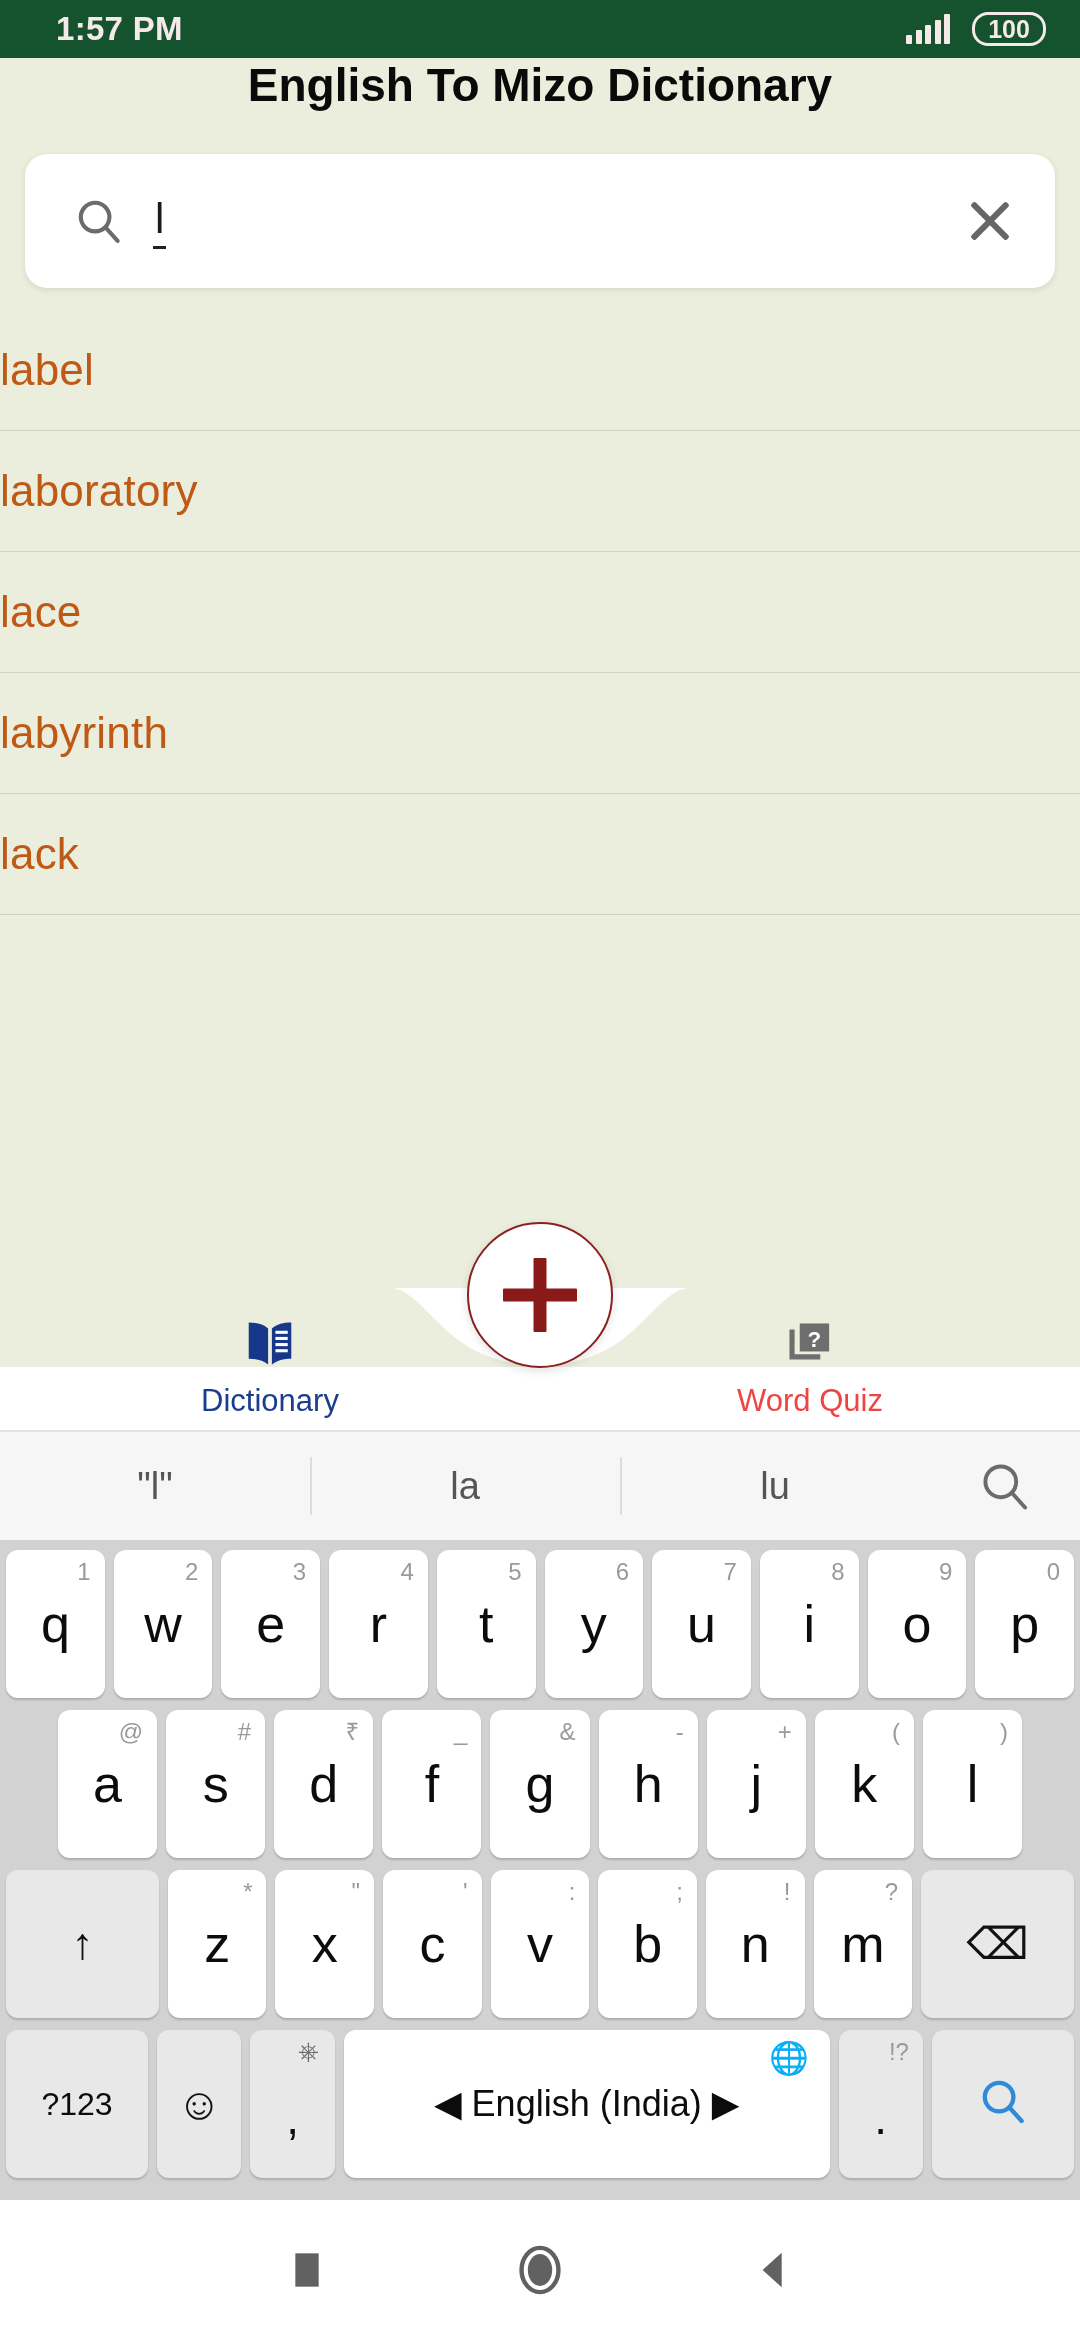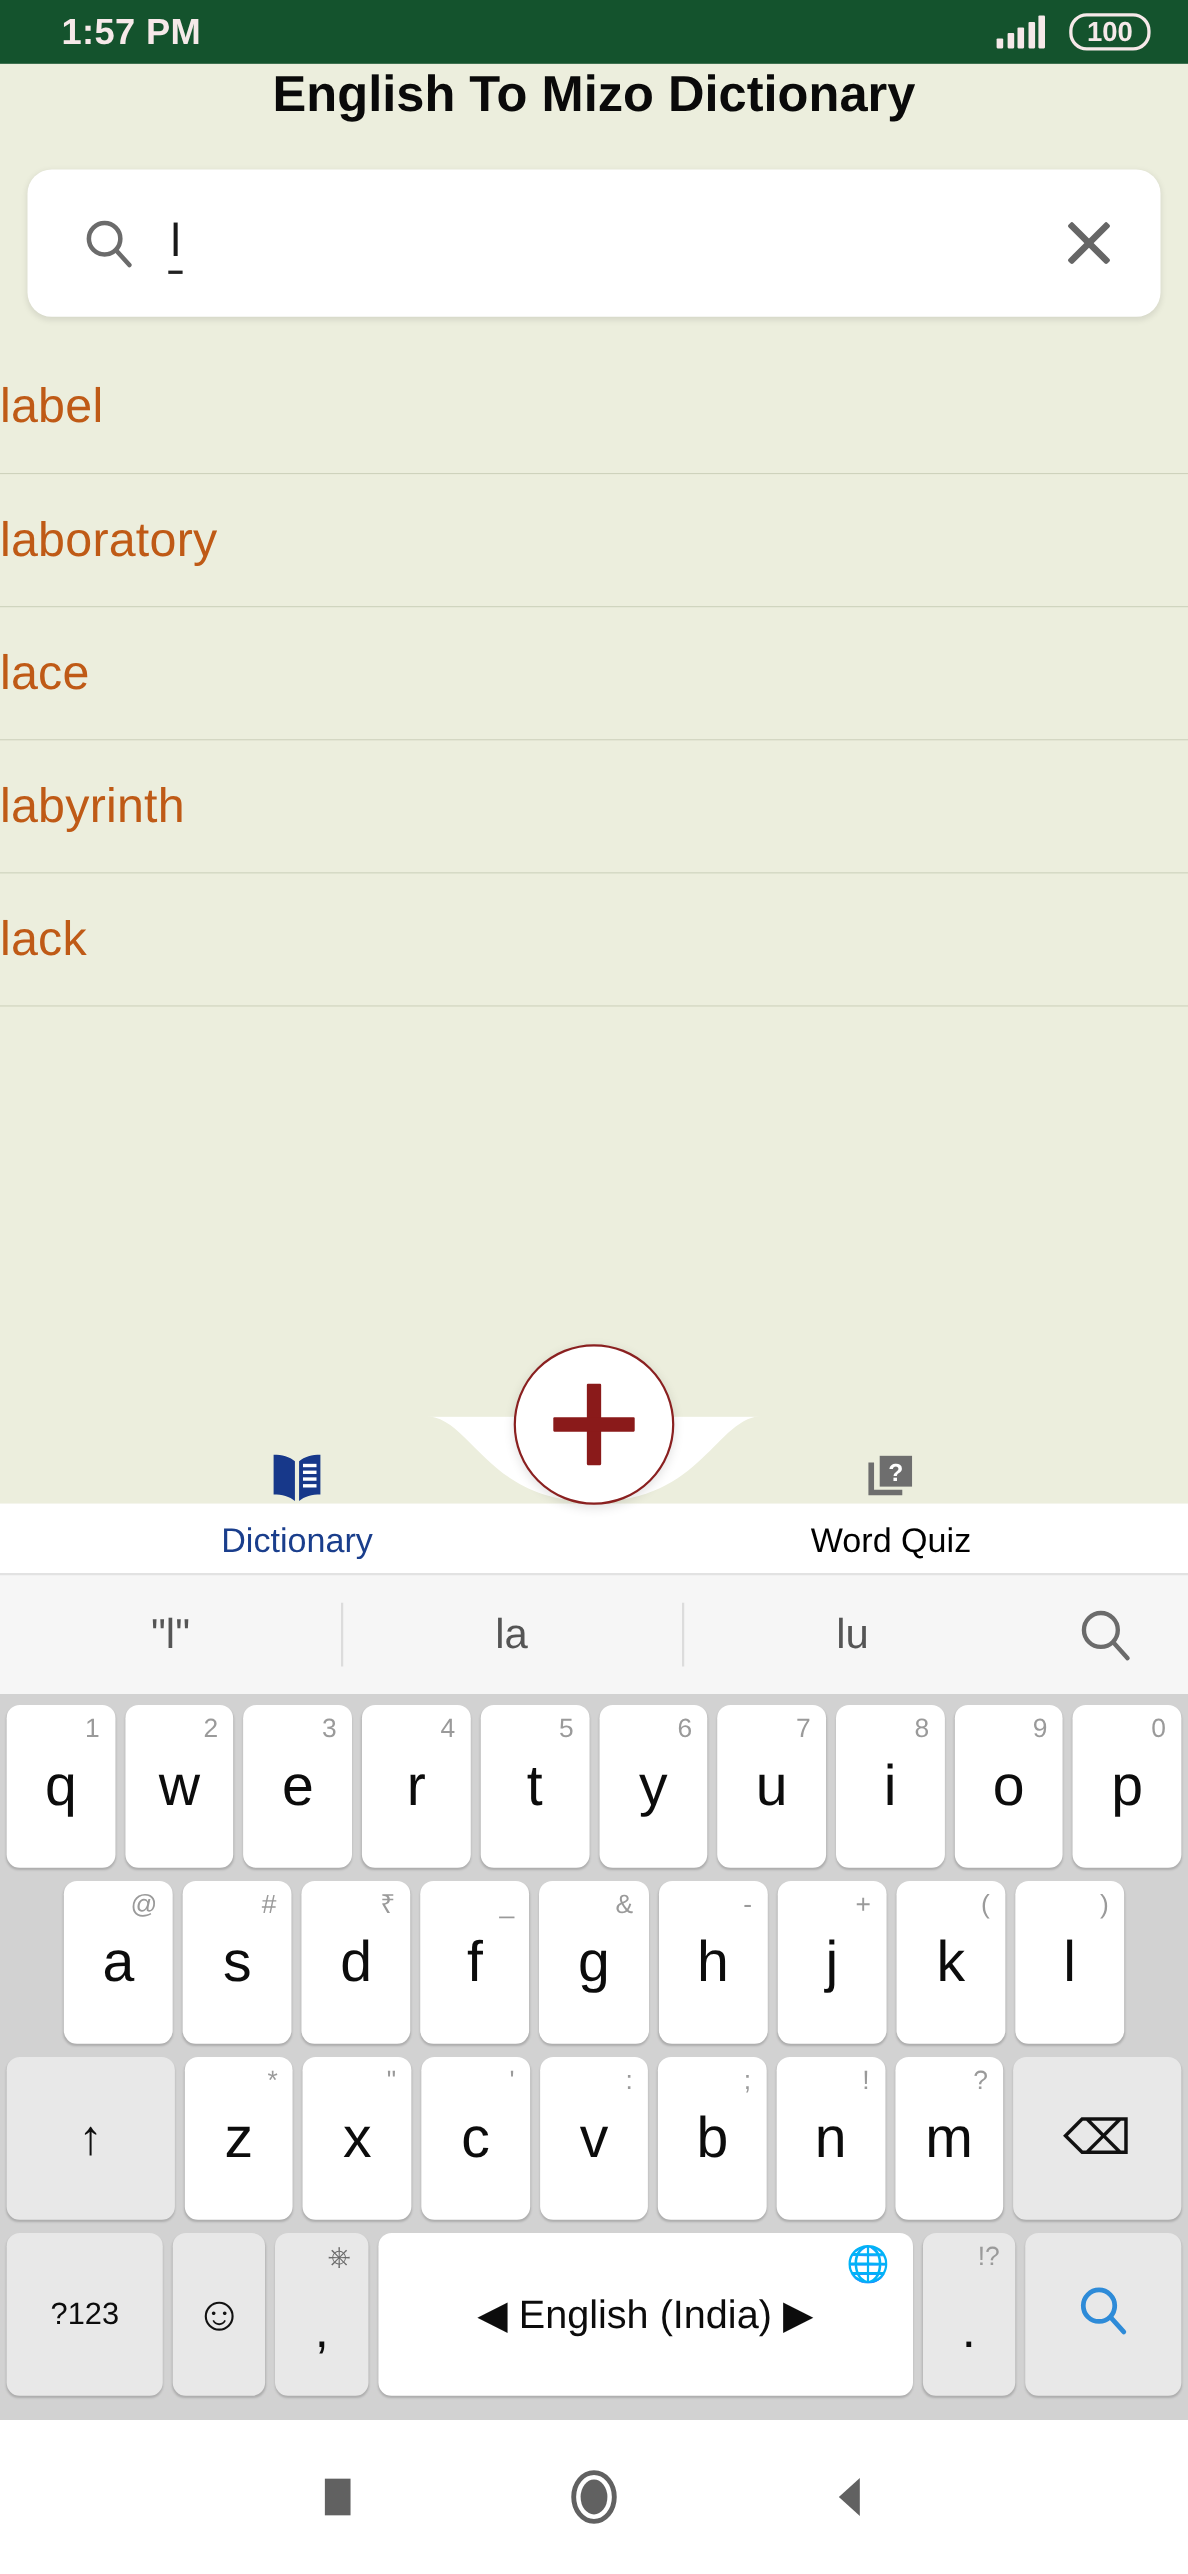--- a/index.html
+++ b/index.html
@@ -126,21 +126,21 @@
     display:flex;
     flex-direction:column;
     align-items:center;
     justify-content:center;
     gap:8px;
     padding-top:14px;
   }
   .nav-icon{ height:62px; display:flex; align-items:center; }
   .nav-label{ font-size:31px; }
   .nav-item.active .nav-label{ color:#1A3E8C; }
-  .nav-item.inactive .nav-label{ color:#000000; }
+  .nav-item.inactive .nav-label{ color:#ef4444; }
 
   #fab{
     position:absolute;
     left:50%;
     top:1222px;
     transform:translateX(-50%);
     width:146px; height:146px;
     border-radius:50%;
     background:#FFFFFF;
     border:2px solid #8A2020;
@@ -209,21 +209,21 @@
   .key .alt{
     position:absolute; top:10px; right:14px;
     font-size:24px; color:#9A9A9A; line-height:1;
   }
   .key.fn{ background:#E8E8E8; }
   .key.sym{ flex:1.55; }
   .key.space{ flex:5.3; background:#FFFFFF; }
   .key.space .main{ font-size:36px; }
   .key.narrow{ flex:.92; }
   .key .glyph{ font-size:44px; color:#111; line-height:1; }
-  .key.small .main{ font-size:28px; }
+  .key.small .main{ font-size:32px; }
   .key .topicon{
     position:absolute; top:8px; right:16px;
     font-size:26px; color:#6A6A6A; line-height:1;
   }
   .key .spaceglobe{
     position:absolute; top:12px; right:20px;
     font-size:32px; color:#4A4A4A; line-height:1;
   }
   .key.comma .main{ font-size:46px; position:relative; top:14px; }
   .key.period .main{ font-size:46px; position:relative; top:14px; }

